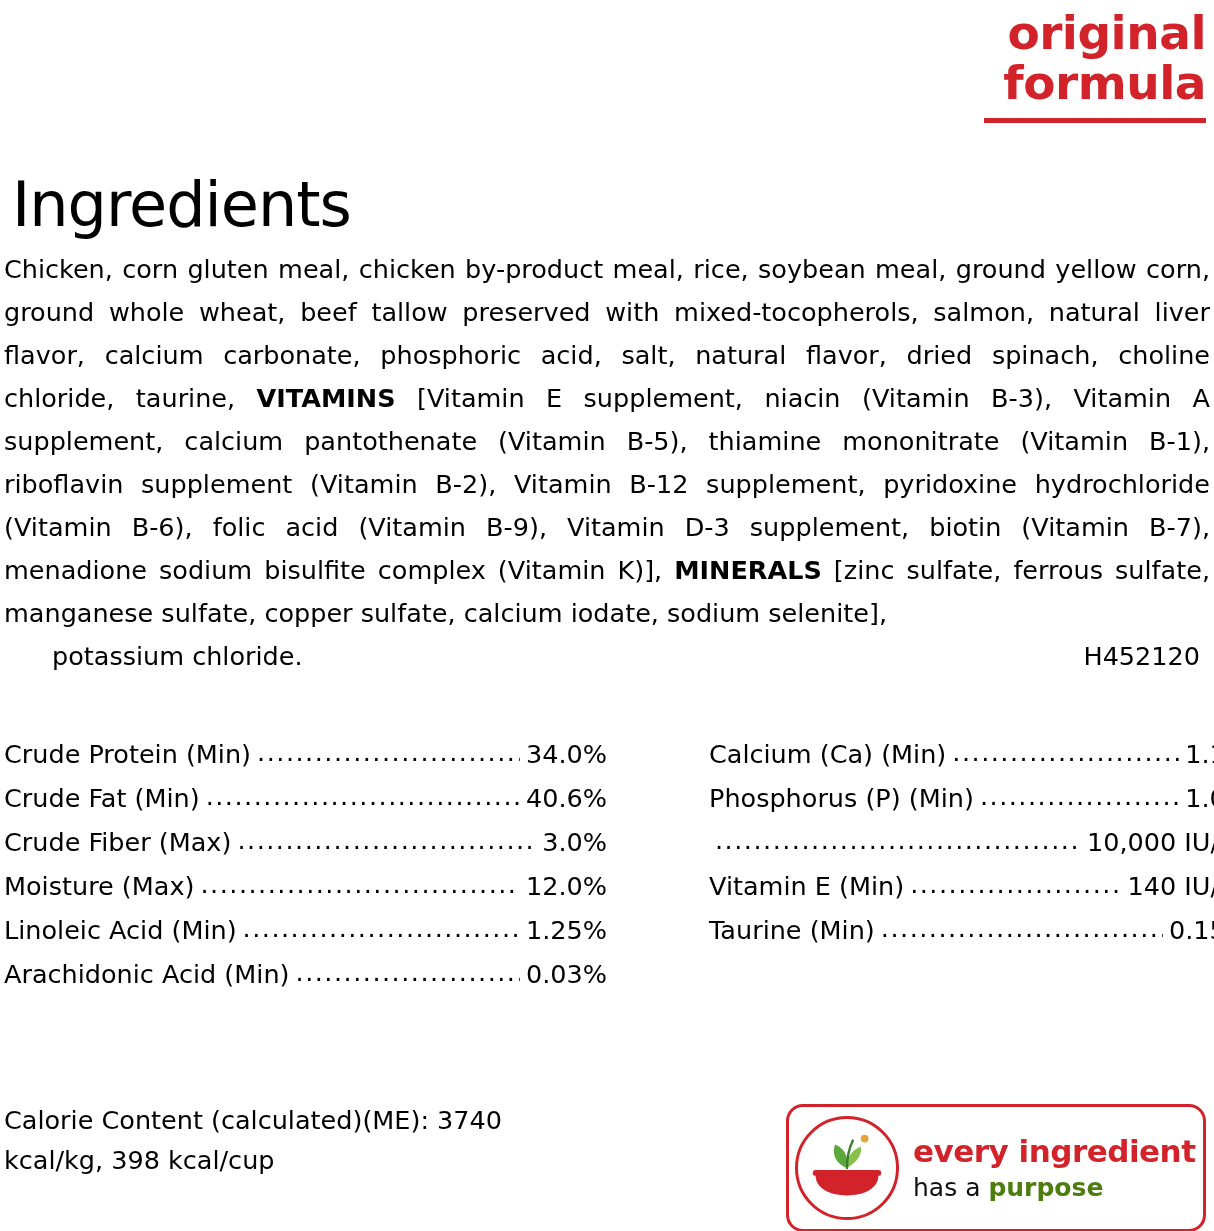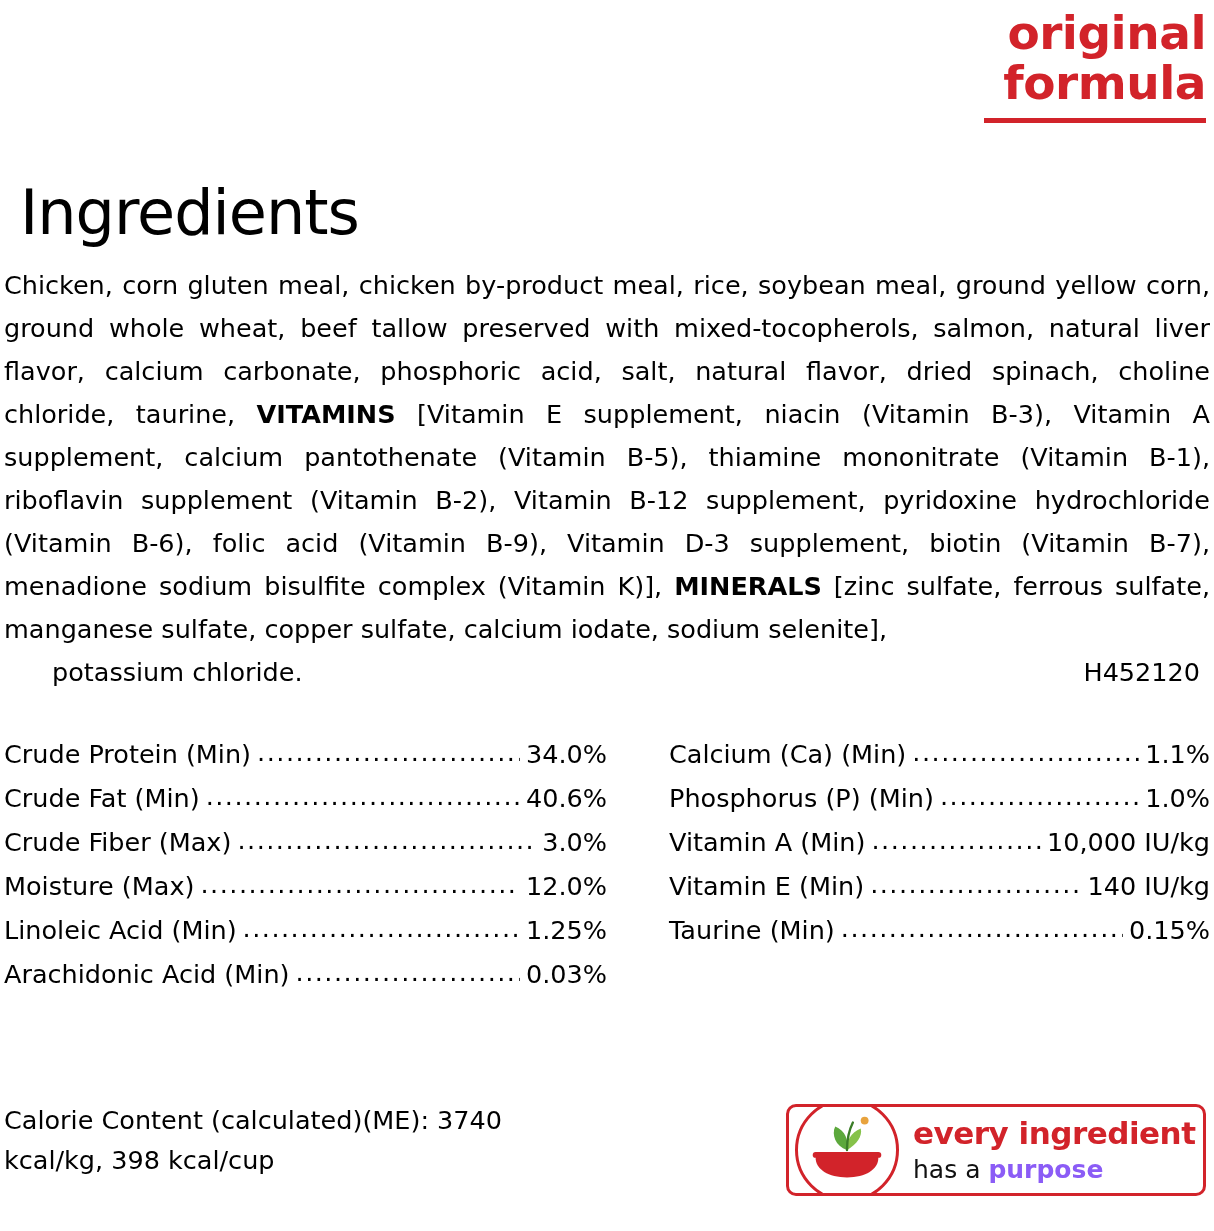--- a/index.html
+++ b/index.html
@@ -40,21 +40,21 @@
   }
 
   
   #ingredients-section {
     position: absolute;
     top: 162px;
     left: 4px;
     width: 1206px;
   }
   h1.section-title {
-    margin: 16px;
+    margin: 8px;
     font-weight: normal;
     font-size: 62px;
     line-height: 70px;
     letter-spacing: -1px;
   }
   #ingredients-body {
     margin-top: 6px;
     font-size: 25.5px;
     line-height: 43px;
     text-align: justify;
@@ -77,20 +77,21 @@
   
   #ga-section {
     position: absolute;
     top: 718px;
     left: 4px;
     width: 1206px;
   }
   #ga-columns {
     display: flex;
     margin-top: 14px;
+    gap: 40px;
   }
   .ga-col {
     width: 50%;
     box-sizing: border-box;
   }
   .ga-col.right { padding-left: 62px; }
   .ga-row {
     display: flex;
     align-items: baseline;
     font-size: 25.5px;
@@ -119,23 +120,23 @@
     font-size: 25.5px;
     line-height: 40px;
   }
 
   
   #seal {
     position: absolute;
     left: 786px;
     top: 1104px;
     width: 420px;
-    height: 92px;
+    height: 128px;
     border: 3px solid #d2232a;
-    border-radius: 10px;
+    border-radius: 17px;
     box-sizing: border-box;
     display: flex;
     align-items: center;
     overflow: hidden;
   }
   #seal-badge {
     width: 104px;
     height: 104px;
     margin-left: 6px;
     border: 3px solid #d2232a;
@@ -153,21 +154,21 @@
     color: #d2232a;
     font-weight: bold;
     font-size: 31px;
     letter-spacing: -0.5px;
   }
   #seal-text .seal-line2 {
     margin-top: 8px;
     font-size: 25px;
     color: #111;
   }
-  #seal-text .seal-line2 b { color: #8b5cf6; }
+  #seal-text .seal-line2 b { color: #4d7c0f; }
 </style>
 </head>
 <body>
 
 <div id="brand-mark">
   <div class="brand-line">original</div>
   <div class="brand-line">formula</div>
   <div class="brand-rule"></div>
 </div>
 
@@ -221,21 +222,20 @@
           <span class="ga-label">Calcium (Ca) (Min)</span>
           <span class="ga-dots">...............................................................................</span>
           <span class="ga-value">1.1%</span>
         </div>
         <div class="ga-row">
           <span class="ga-label">Phosphorus (P) (Min)</span>
           <span class="ga-dots">...............................................................................</span>
           <span class="ga-value">1.0%</span>
         </div>
         <div class="ga-row">
-          <span class="ga-label">Vitamin A (Min)</span>
           <span class="ga-dots">...............................................................................</span>
           <span class="ga-value">10,000 IU/kg</span>
         </div>
         <div class="ga-row">
           <span class="ga-label">Vitamin E (Min)</span>
           <span class="ga-dots">...............................................................................</span>
           <span class="ga-value">140 IU/kg</span>
         </div>
         <div class="ga-row">
           <span class="ga-label">Taurine (Min)</span>

